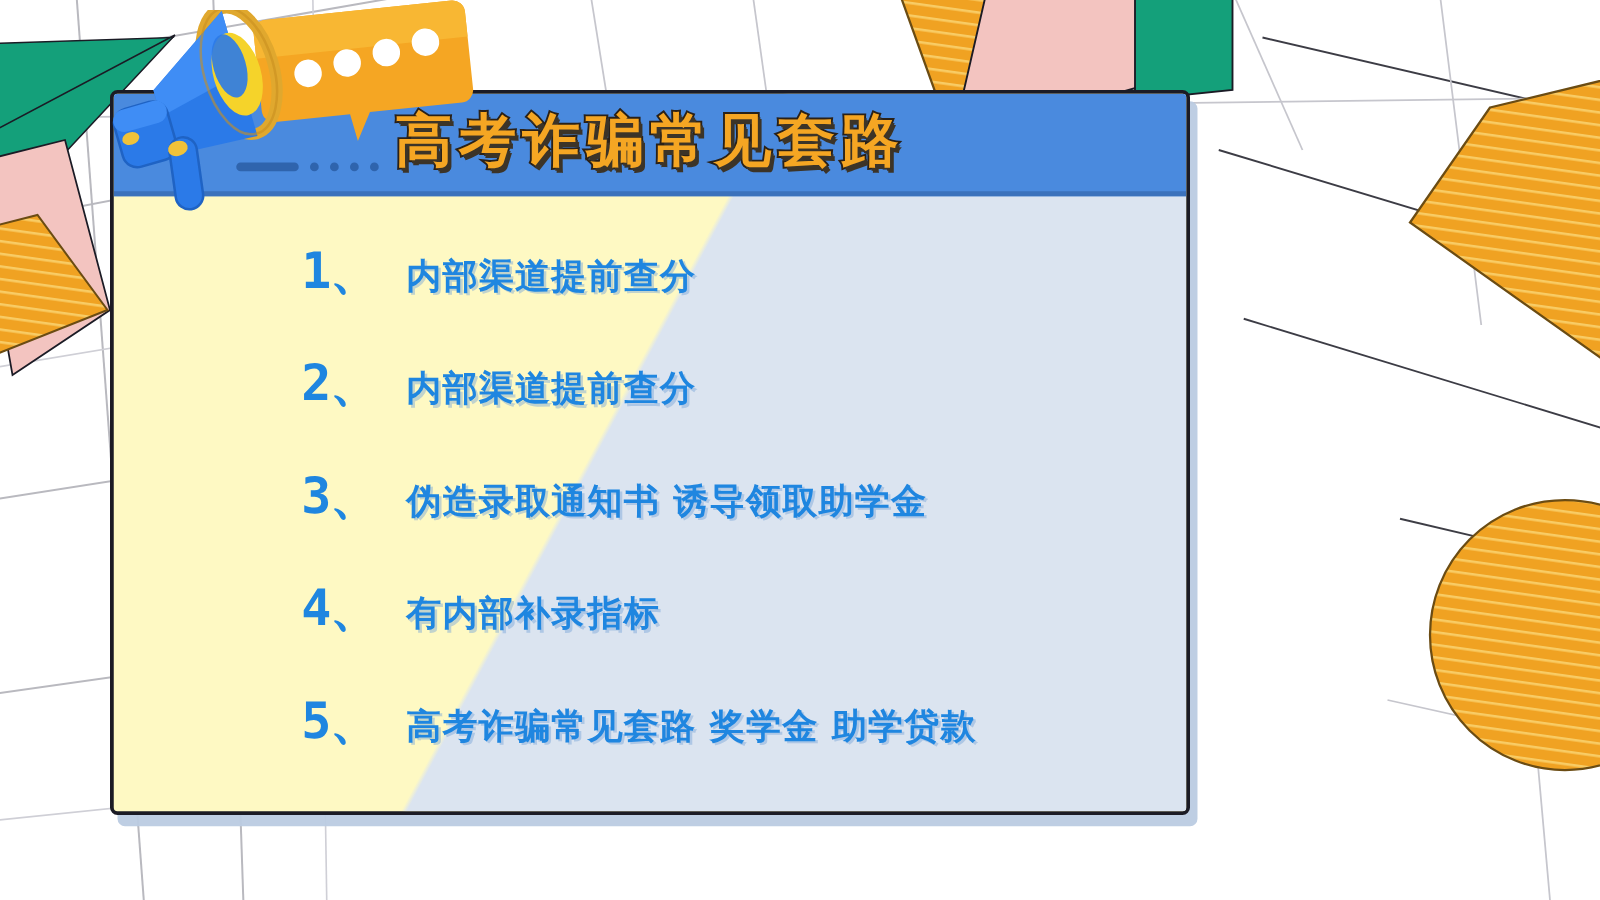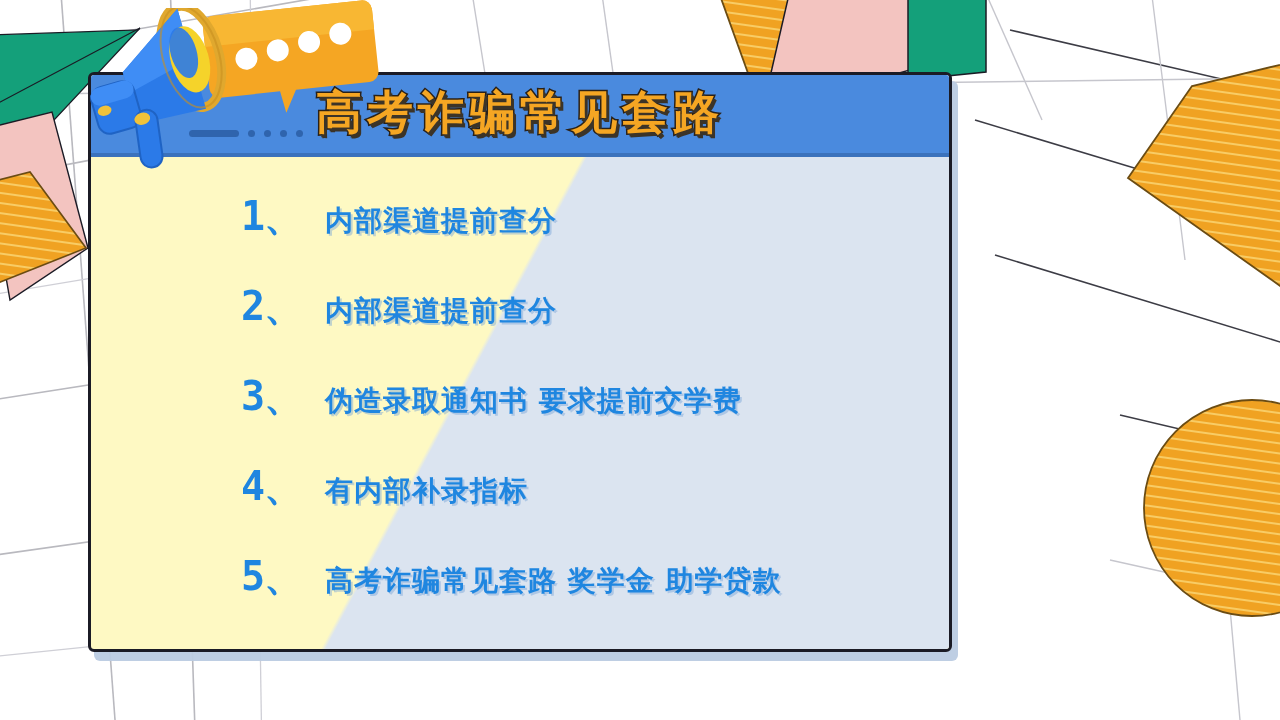--- a/index.html
+++ b/index.html
@@ -245,21 +245,21 @@
       <div class="list-row">
         <span class="row-num">1、</span>
         <span class="row-text">内部渠道提前查分</span>
       </div>
       <div class="list-row">
         <span class="row-num">2、</span>
         <span class="row-text">内部渠道提前查分</span>
       </div>
       <div class="list-row">
         <span class="row-num">3、</span>
-        <span class="row-text">伪造录取通知书 要求提前交学费</span>
+        <span class="row-text">伪造录取通知书 诱导领取助学金</span>
       </div>
       <div class="list-row">
         <span class="row-num">4、</span>
         <span class="row-text">有内部补录指标</span>
       </div>
       <div class="list-row">
         <span class="row-num">5、</span>
         <span class="row-text">高考诈骗常见套路 奖学金 助学贷款</span>
       </div>
     </div>

